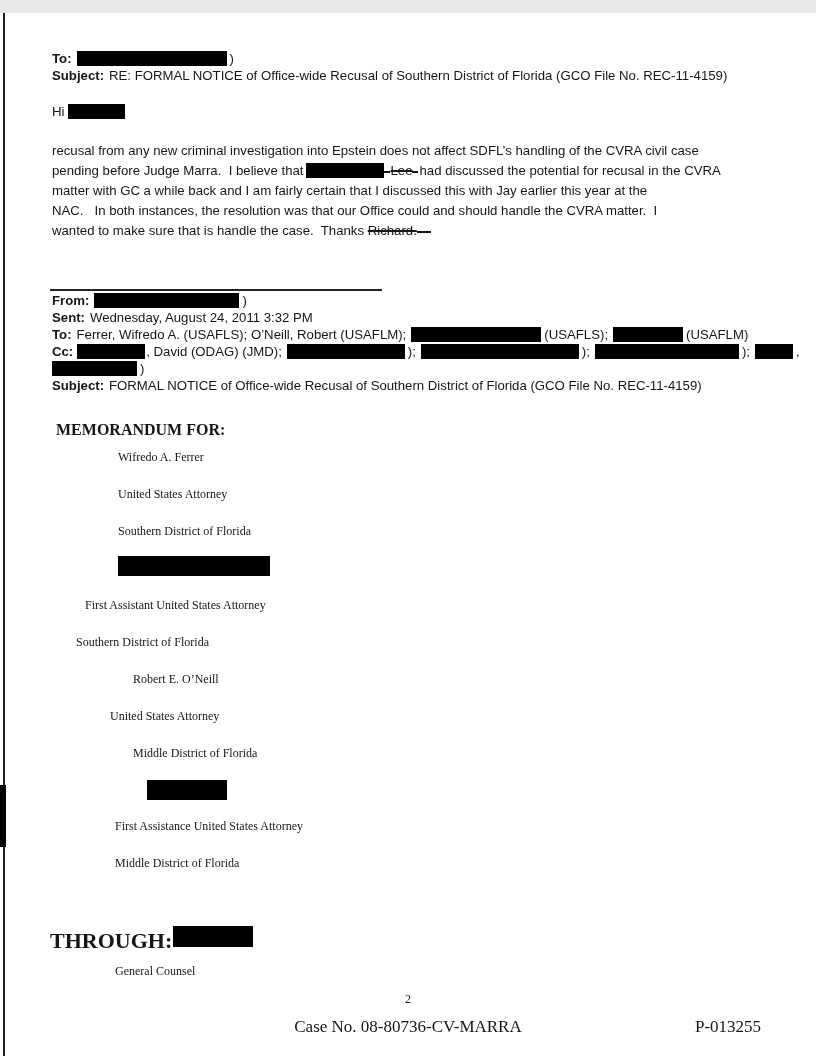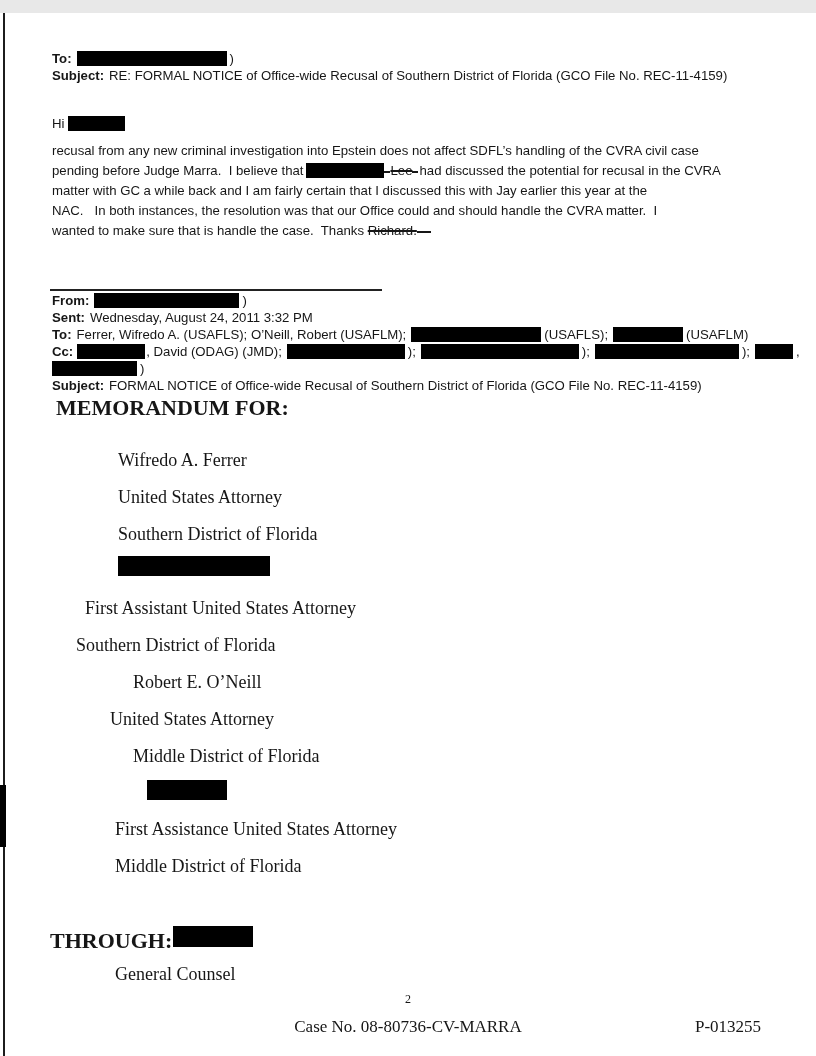--- a/index.html
+++ b/index.html
@@ -23,42 +23,42 @@
   .row .red.tight { margin:0 1px 0 4px; }
   .para { position:absolute; left:52px; top:128px; font-size:13.2px; }
   .pline { white-space:pre; line-height:20px; height:20px; }
   .pline .red.inline { height:15px; width:78px; vertical-align:text-bottom; margin:0 1px 0 3px; }
   .strike { position:relative; text-decoration:line-through; text-decoration-thickness:2px; }
   .strike.ext-right::after { content:""; position:absolute; left:100%; top:8px; width:14px; border-top:2px solid #161616; }
   .strike.ext-both::before { content:""; position:absolute; right:100%; top:8px; width:6px;  border-top:2px solid #161616; }
   .strike.ext-both::after  { content:""; position:absolute; left:100%;  top:8px; width:6px;  border-top:2px solid #161616; }
   .divider { position:absolute; left:50px; top:276px; width:332px; height:2px; background:#222; }
   
-  .serif { position:absolute; font-family:"Liberation Serif", serif; font-size:18px; white-space:pre; }
+  .serif { position:absolute; font-family:"Liberation Serif", serif; font-size:12px; white-space:pre; }
   .serif.b { font-weight:bold; }
   
   .footer-page { position:absolute; left:0; right:0; top:979px; text-align:center; font-family:"Liberation Serif", serif; font-size:12px; }
   .footer-case { position:absolute; left:0; right:0; top:1004px; text-align:center; font-family:"Liberation Serif", serif; font-size:17px; }
   .footer-doc  { position:absolute; left:695px; top:1004px; font-family:"Liberation Serif", serif; font-size:17px; }
 </style>
 </head>
 <body>
 
 <div class="page">
 
   <div class="edge-line"></div>
   <div class="edge-thick"></div>
   <div class="bottom-bar"></div>
   <div class="bottom-bar2"></div>
 
   <div class="row" style="top:37px"><span class="b">To:</span><span class="red" style="width:150px"></span><span>)</span></div>
 
   <div class="row" style="top:54px"><span class="b">Subject:</span><span style="margin-left:5px">RE: FORMAL NOTICE of Office-wide Recusal of Southern District of Florida (GCO File No. REC-11-4159)</span></div>
 
-  <div class="row" style="top:102px"><span>Hi</span><span class="red tight" style="width:57px"></span></div>
+  <div class="row" style="top:90px"><span>Hi</span><span class="red tight" style="width:57px"></span></div>
 
   <div class="para">
     <div class="pline">recusal from any new criminal investigation into Epstein does not affect SDFL’s handling of the CVRA civil case</div>
     <div class="pline"><span>pending before Judge Marra.  I believe that</span><span class="red inline"></span><span class="strike ext-both" style="margin:0 7px 0 5px">Lee</span><span>had discussed the potential for recusal in the CVRA</span></div>
     <div class="pline">matter with GC a while back and I am fairly certain that I discussed this with Jay earlier this year at the</div>
     <div class="pline">NAC.   In both instances, the resolution was that our Office could and should handle the CVRA matter.  I</div>
     <div class="pline"><span>wanted to make sure that is handle the case.  Thanks </span><span class="strike ext-right">Richard.</span></div>
   </div>
 
   <div class="divider"></div>
@@ -68,21 +68,21 @@
   <div class="row" style="top:296px"><span class="b">Sent:</span><span style="margin-left:5px">Wednesday, August 24, 2011 3:32 PM</span></div>
 
   <div class="row" style="top:313px"><span class="b">To:</span><span style="margin-left:5px">Ferrer, Wifredo A. (USAFLS); O’Neill, Robert (USAFLM);</span><span class="red" style="width:130px"></span><span>(USAFLS);</span><span class="red" style="width:70px"></span><span>(USAFLM)</span></div>
 
   <div class="row" style="top:330px"><span class="b">Cc:</span><span class="red tight" style="width:68px"></span><span>, David (ODAG) (JMD);</span><span class="red" style="width:118px"></span><span>);</span><span class="red" style="width:158px"></span><span>);</span><span class="red" style="width:144px"></span><span>);</span><span class="red" style="width:38px"></span><span>,</span></div>
 
   <div class="row" style="top:347px"><span class="red" style="width:85px;margin-left:0"></span><span>)</span></div>
 
   <div class="row" style="top:364px"><span class="b">Subject:</span><span style="margin-left:5px">FORMAL NOTICE of Office-wide Recusal of Southern District of Florida (GCO File No. REC-11-4159)</span></div>
 
-  <div class="serif b" style="left:56px; top:382px; font-size:22px">MEMORANDUM FOR:</div>
+  <div class="serif b" style="left:56px; top:408px; font-size:16px">MEMORANDUM FOR:</div>
 
   <div class="serif" style="left:118px; top:437px">Wifredo A. Ferrer</div>
   <div class="serif" style="left:118px; top:474px">United States Attorney</div>
   <div class="serif" style="left:118px; top:511px">Southern District of Florida</div>
 
   <div class="red abs" style="left:118px; top:543px; width:152px; height:20px"></div>
 
   <div class="serif" style="left:85px; top:585px">First Assistant United States Attorney</div>
   <div class="serif" style="left:76px; top:622px">Southern District of Florida</div>
 

